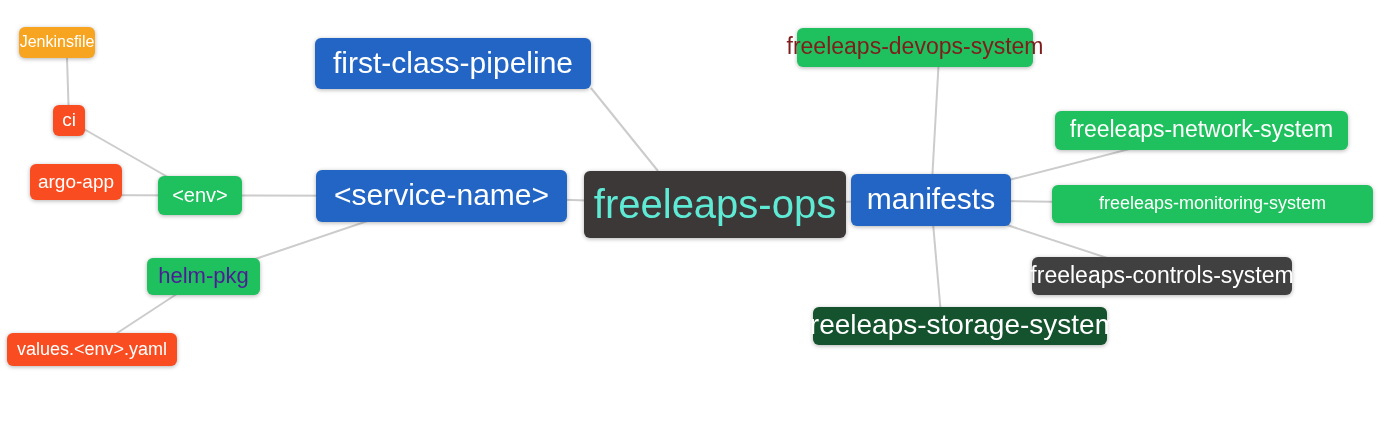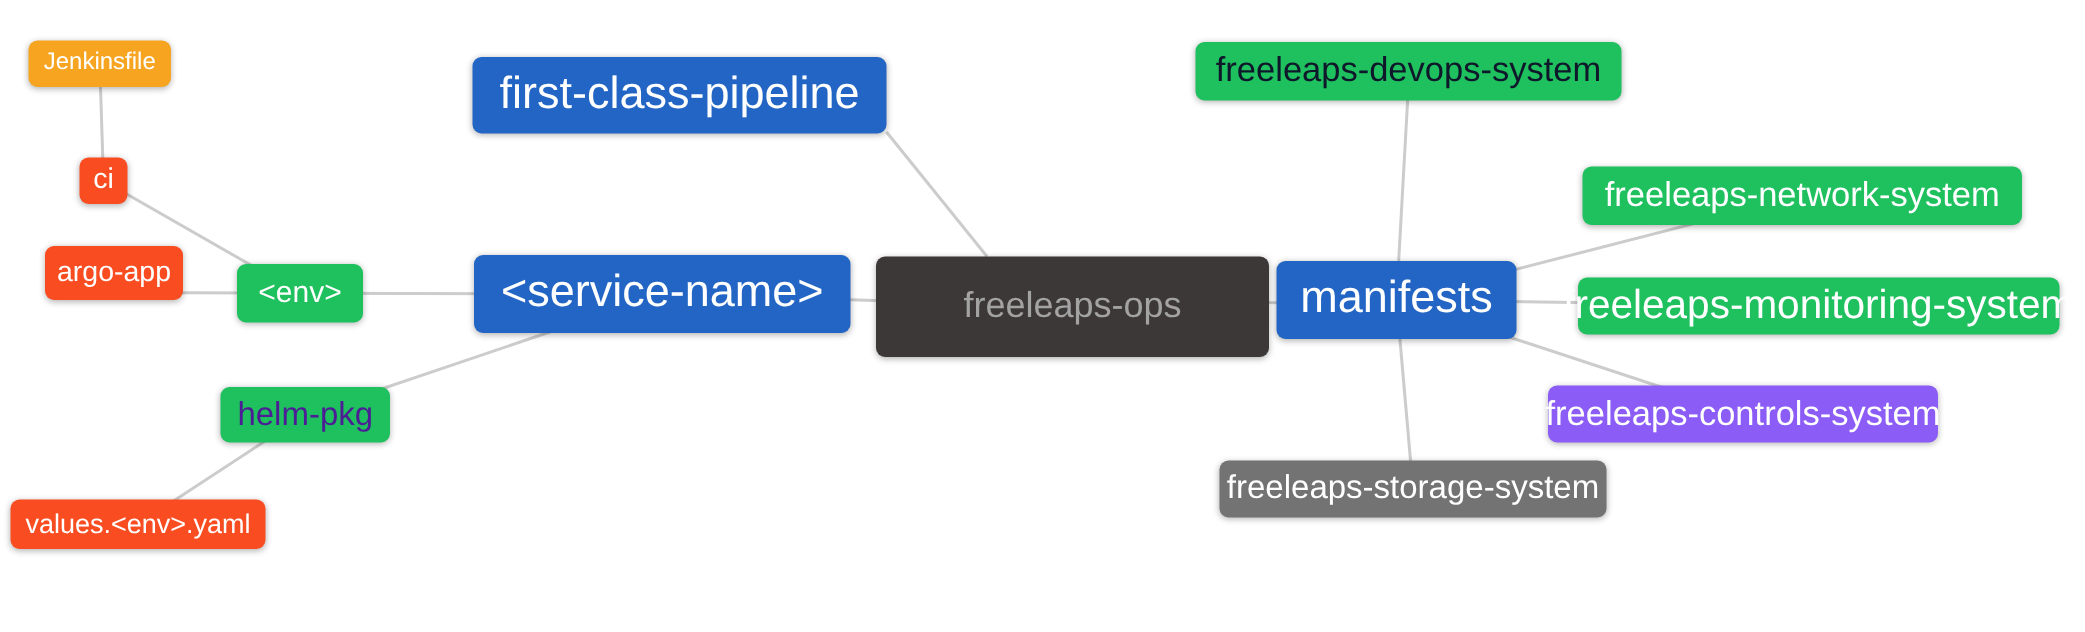--- a/index.html
+++ b/index.html
@@ -56,21 +56,21 @@
       <line x1="591" y1="88" x2="658" y2="171" stroke="#cccccc" stroke-width="2"></line>
       <line x1="441.5" y1="196" x2="715" y2="204.5" stroke="#cccccc" stroke-width="2"></line>
       <line x1="715" y1="204.5" x2="931" y2="200" stroke="#cccccc" stroke-width="2"></line>
       <line x1="931" y1="200" x2="939.5" y2="47.5" stroke="#cccccc" stroke-width="2"></line>
       <line x1="931" y1="200" x2="1201.5" y2="130.5" stroke="#cccccc" stroke-width="2"></line>
       <line x1="931" y1="200" x2="1212.5" y2="204" stroke="#cccccc" stroke-width="2"></line>
       <line x1="931" y1="200" x2="1162" y2="276" stroke="#cccccc" stroke-width="2"></line>
       <line x1="931" y1="200" x2="942" y2="326" stroke="#cccccc" stroke-width="2"></line>
     </svg>
   <div class="nodes">
-      <div class="node" style="left: 584px; top: 171px; width: 262px; height: 67px; font-size: 24px; background: rgb(60, 56, 56); color: #a3a3a3;">
+      <div class="node" style="left: 584px; top: 171px; width: 262px; height: 67px; font-size: 40px; background: rgb(60, 56, 56); color: #5eead4;">
         <span>freeleaps-ops</span>
       </div>
       <div class="node" style="left: 315px; top: 38px; width: 276px; height: 51px; font-size: 30px; background: rgb(34, 101, 196); color: rgb(255, 255, 255);">
         <span>first-class-pipeline</span>
       </div>
       <div class="node" style="left: 316px; top: 170px; width: 251px; height: 52px; font-size: 30px; background: rgb(34, 101, 196); color: rgb(255, 255, 255);">
         <span>&lt;service-name&gt;</span>
       </div>
       <div class="node" style="left: 851px; top: 174px; width: 160px; height: 52px; font-size: 30px; background: rgb(34, 101, 196); color: rgb(255, 255, 255);">
         <span>manifests</span>
@@ -80,35 +80,35 @@
       </div>
       <div class="node" style="left: 147px; top: 258px; width: 113px; height: 37px; font-size: 22px; background: rgb(31, 192, 94); color: #4c1d95; text-align: center;">
         <span>helm-pkg</span>
       </div>
       <div class="node" style="left: 30px; top: 164px; width: 92px; height: 36px; font-size: 19px; background: rgb(249, 77, 33); color: rgb(255, 255, 255);">
         <span>argo-app</span>
       </div>
       <div class="node" style="left: 53px; top: 105px; width: 32px; height: 31px; font-size: 19px; background: rgb(249, 77, 33); color: rgb(255, 255, 255); text-align: center;">
         <span>ci</span>
       </div>
-      <div class="node" style="left: 19px; top: 27px; width: 95px; height: 31px; font-size: 16px; background: rgb(247, 165, 33); color: rgb(255, 255, 255); text-align: center;">
+      <div class="node" style="left: 19px; top: 27px; width: 76px; height: 31px; font-size: 16px; background: rgb(247, 165, 33); color: rgb(255, 255, 255); text-align: center;">
         <span>Jenkinsfile</span>
       </div>
       <div class="node" style="left: 7px; top: 333px; width: 170px; height: 33px; font-size: 18px; background: rgb(249, 77, 33); color: rgb(255, 255, 255);">
         <span>values.&lt;env&gt;.yaml</span>
       </div>
-      <div class="node" style="left: 797px; top: 28px; width: 284px; height: 39px; font-size: 23px; background: rgb(31, 192, 94); color: #0f172a;">
+      <div class="node" style="left: 797px; top: 28px; width: 236px; height: 39px; font-size: 23px; background: rgb(31, 192, 94); color: #7f1d1d;">
         <span>freeleaps-devops-system</span>
       </div>
       <div class="node" style="left: 1055px; top: 111px; width: 293px; height: 39px; font-size: 23px; background: rgb(31, 192, 94); color: rgb(255, 255, 255);">
         <span>freeleaps-network-system</span>
       </div>
-      <div class="node" style="left: 1052px; top: 185px; width: 321px; height: 38px; font-size: 27px; background: rgb(31, 192, 94); color: rgb(255, 255, 255);">
+      <div class="node" style="left: 1052px; top: 185px; width: 321px; height: 38px; font-size: 18px; background: rgb(31, 192, 94); color: rgb(255, 255, 255);">
         <span>freeleaps-monitoring-system</span>
       </div>
-      <div class="node" style="left: 1032px; top: 257px; width: 260px; height: 38px; font-size: 23px; background: #8b5cf6; color: rgb(255, 255, 255); text-align: right;">
+      <div class="node" style="left: 1032px; top: 257px; width: 260px; height: 38px; font-size: 23px; background: #404040; color: rgb(255, 255, 255); text-align: right;">
         <span>freeleaps-controls-system</span>
       </div>
-      <div class="node" style="left: 813px; top: 307px; width: 258px; height: 38px; font-size: 22px; background: #737373; color: rgb(255, 255, 255);">
+      <div class="node" style="left: 813px; top: 307px; width: 294px; height: 38px; font-size: 28px; background: #14532d; color: rgb(255, 255, 255);">
         <span>freeleaps-storage-system</span>
       </div>
     </div>
 </div>
 
 </body></html>

